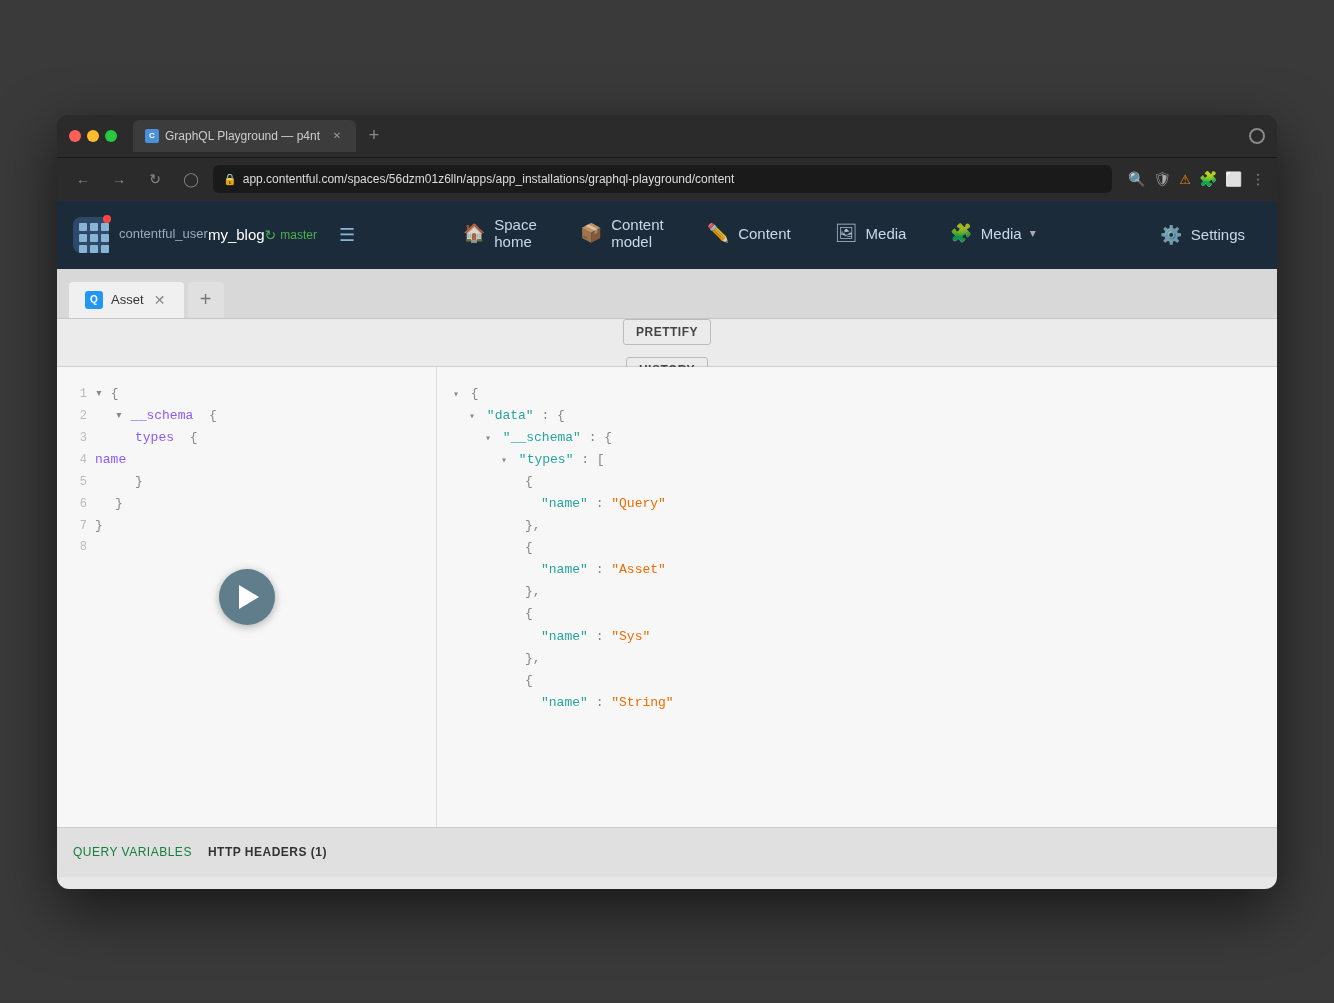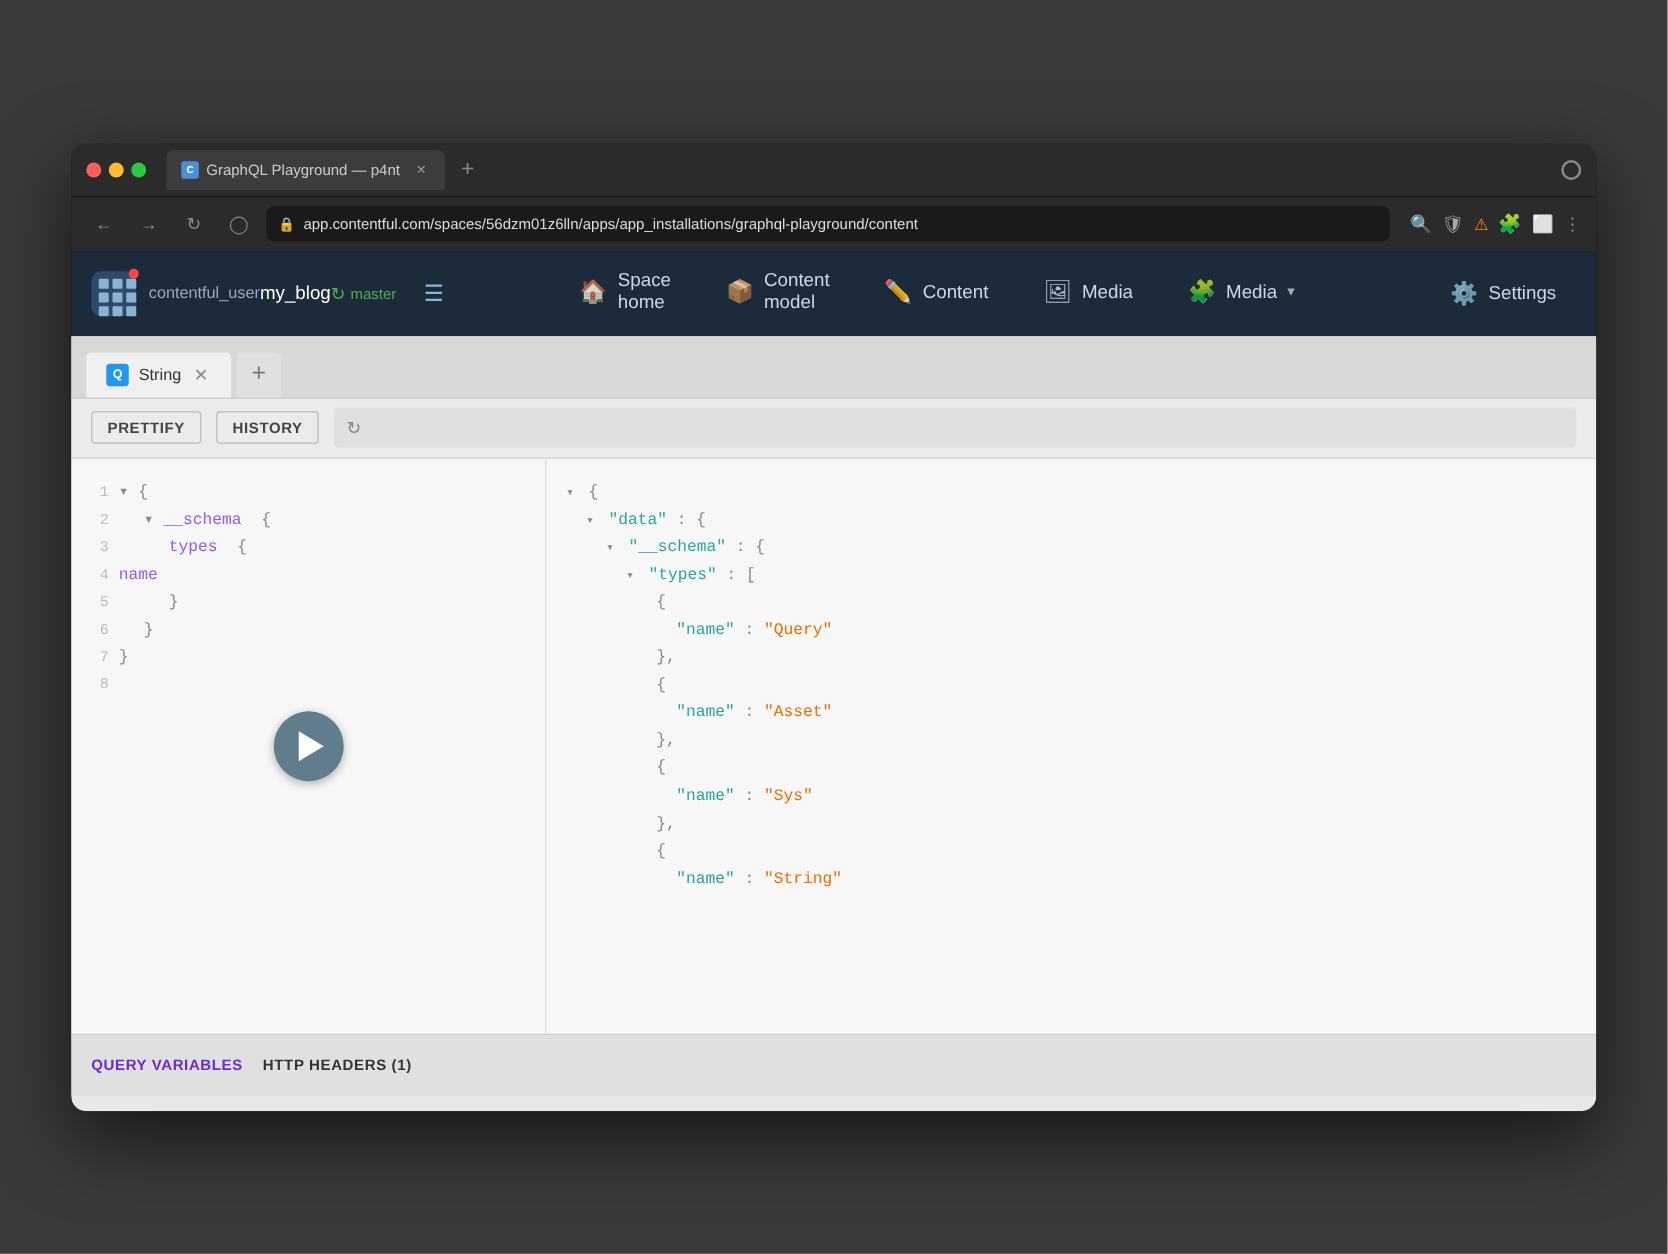--- a/index.html
+++ b/index.html
@@ -287,20 +287,21 @@
     }
     
     .pg-toolbar {
       background: #ebebeb;
       height: 48px;
       display: flex;
       align-items: center;
       padding: 0 16px;
       gap: 12px;
       border-bottom: 1px solid #d0d0d0;
+      flex-direction: column;
     }
     .pg-btn {
       background: none;
       border: 1.5px solid #bbb;
       border-radius: 3px;
       padding: 5px 12px;
       font-size: 12px;
       font-weight: 700;
       letter-spacing: 0.5px;
       color: #444;
@@ -394,22 +395,22 @@
       background: #e0e0e0;
       height: 50px;
       display: flex;
       align-items: center;
       padding: 0 16px;
       gap: 16px;
       border-top: 1px solid #ccc;
     }
     .pg-bottom-btn {
       font-size: 12px;
-      font-weight: 700;
-      color: #6d28d9;
+      font-weight: 400;
+      color: #15803d;
       letter-spacing: 0.5px;
       cursor: pointer;
       text-transform: uppercase;
     }
     .pg-bottom-btn.active { color: #333; font-weight: 800; }
   </style>
 </head>
 <body>
 
 <div class="browser-window">
@@ -503,21 +504,21 @@
       <span class="cf-nav-icon">⚙️</span>
       <span>Settings</span>
     </div>
   </div>
 
   <div class="playground">
 
     <div class="pg-tabbar">
       <div class="pg-tab">
         <div class="pg-tab-icon">Q</div>
-        <span>String</span>
+        <span>Asset</span>
         <div class="pg-tab-close">✕</div>
       </div>
       <div class="pg-tab-new">+</div>
     </div>
 
     <div class="pg-toolbar">
       <button class="pg-btn">PRETTIFY</button>
       <button class="pg-btn">HISTORY</button>
       <div class="pg-url-bar">
         <span class="pg-url-refresh">↻</span>

